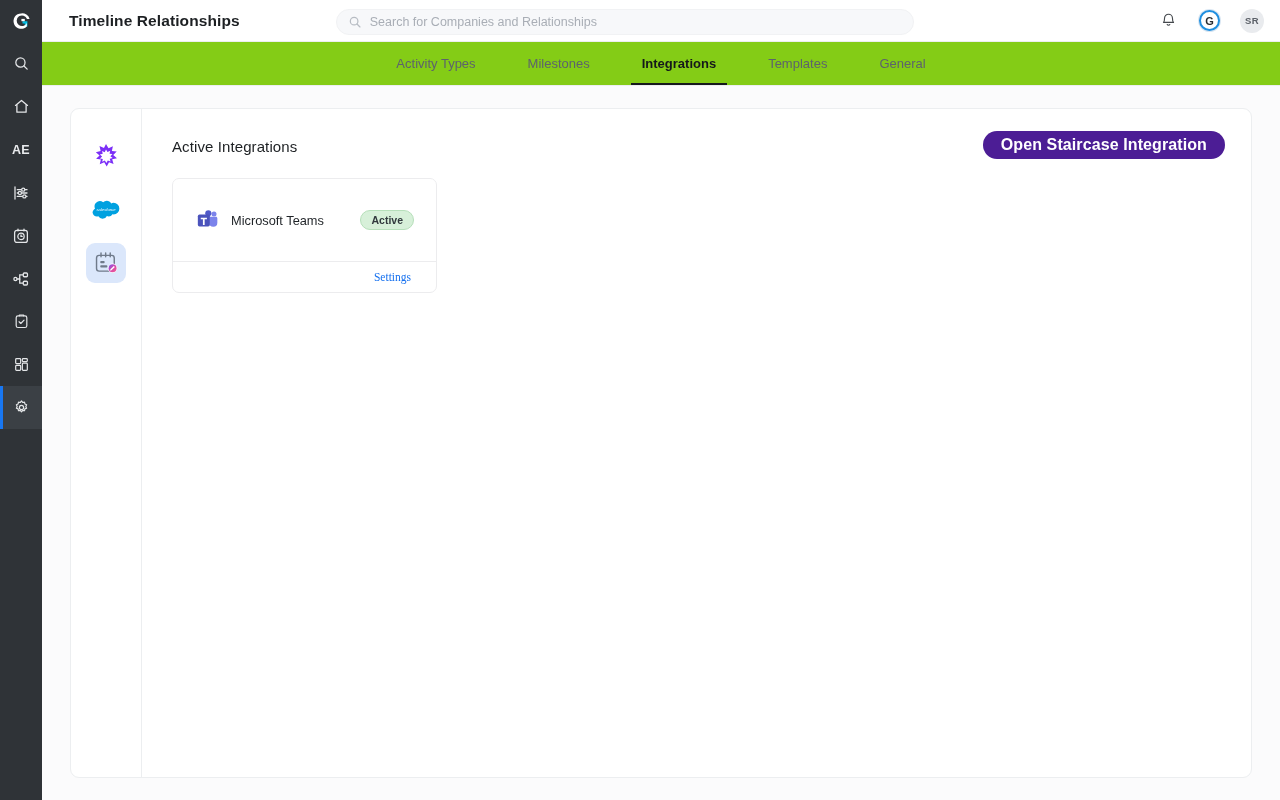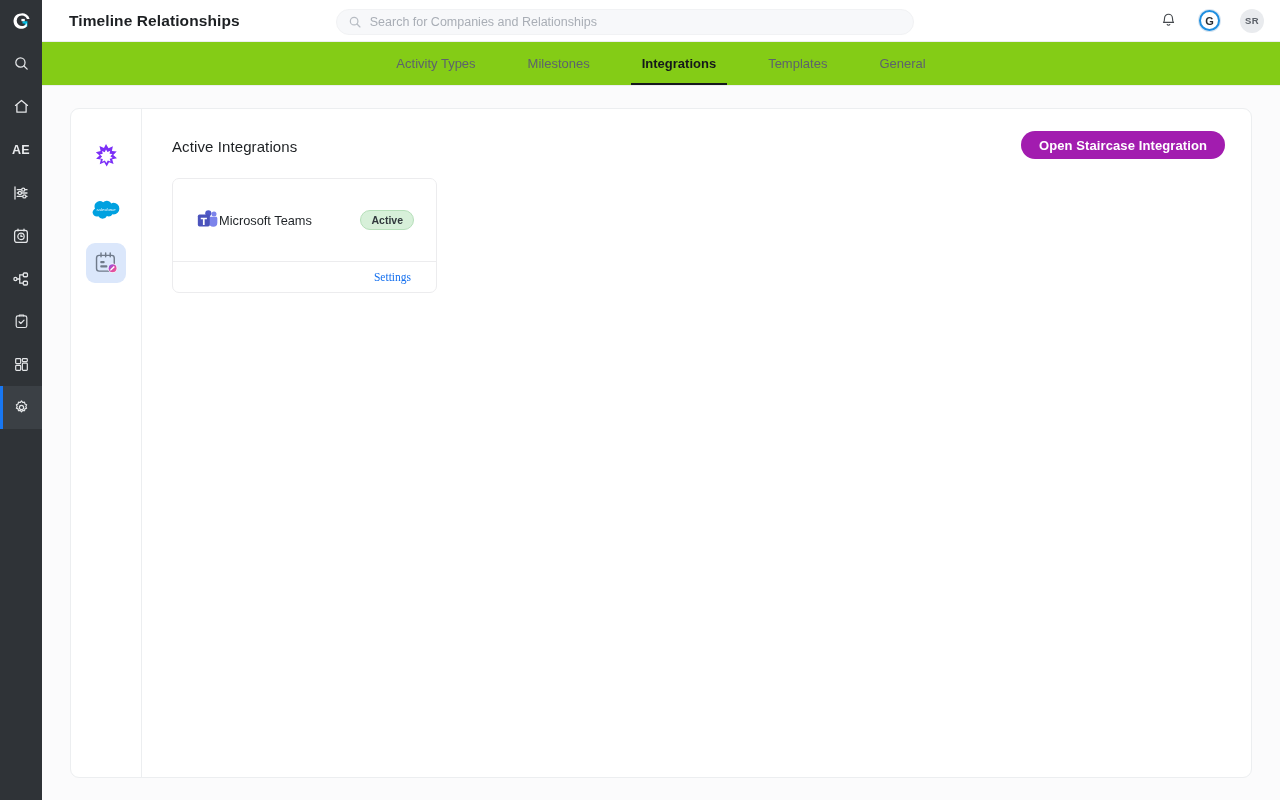--- a/index.html
+++ b/index.html
@@ -201,47 +201,48 @@
     justify-content: space-between;
   }
   .panel-title {
     font-size: 15px;
     font-weight: 400;
     color: #1d2023;
     letter-spacing: .1px;
     padding-top: 7px;
   }
   .primary-btn {
-    background: #a21caf;
+    background: #4c1d95;
     color: #ffffff;
     border: none;
     border-radius: 16px;
     height: 28px;
     padding: 0 18px;
     font-family: "Liberation Sans", sans-serif;
-    font-size: 13px;
+    font-size: 16px;
     font-weight: 700;
     letter-spacing: .1px;
     cursor: pointer;
     white-space: nowrap;
   }
 
   .cards { margin-top: 19px; display: flex; flex-wrap: wrap; gap: 18px; }
   .int-card {
     width: 265px;
     border: 1px solid #ececee;
     border-radius: 7px;
     background: #ffffff;
     overflow: hidden;
   }
   .int-card-body {
     height: 82px;
     display: flex;
     align-items: center;
     padding: 0 22px 0 24px;
+    gap: 12px;
   }
   .int-logo { flex: 0 0 22px; display: flex; align-items: center; justify-content: center; }
   .int-name {
     font-size: 12.8px;
     color: #1f2327;
     white-space: nowrap;
   }
   .status-badge {
     margin-left: auto;
     background: #d7f0d9;

